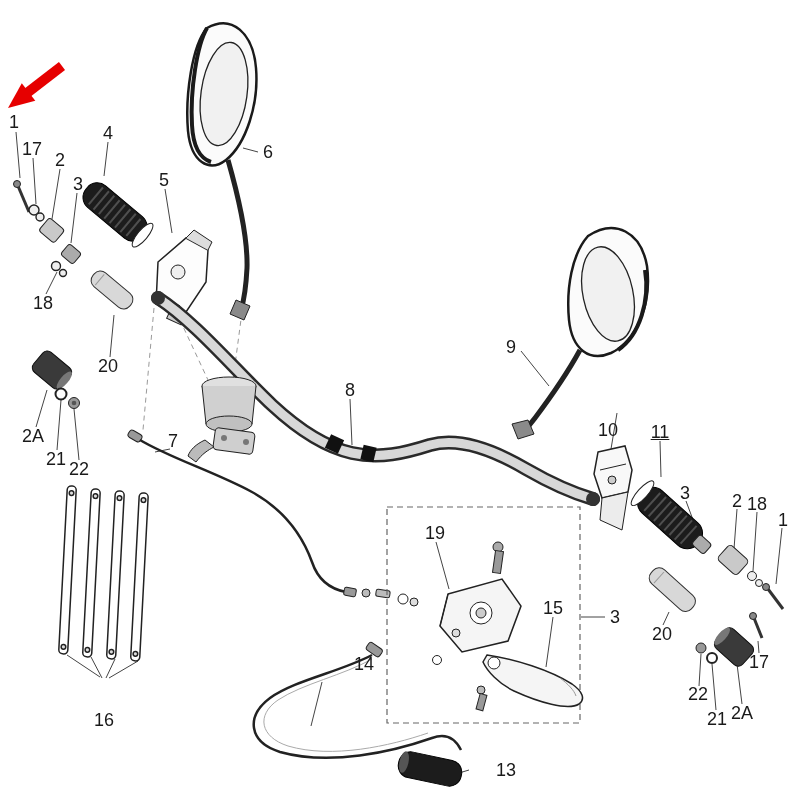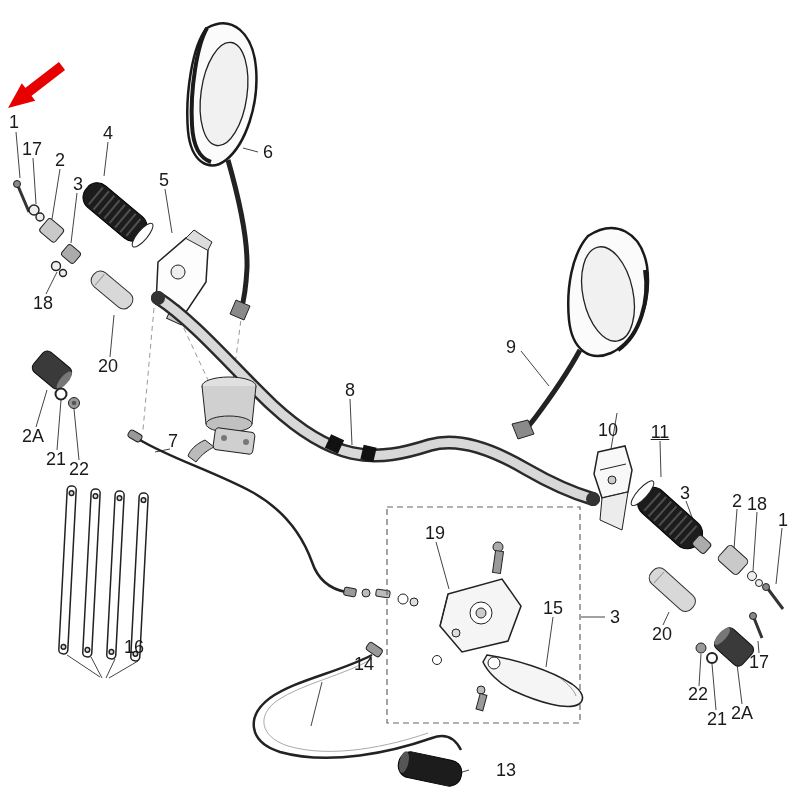--- a/index.html
+++ b/index.html
@@ -311,21 +311,21 @@
       <span class="part-label" style="left: 108px; top: 133px;">4</span>
       <span class="part-label" style="left: 43px; top: 303px;">18</span>
       <span class="part-label" style="left: 108px; top: 366px;">20</span>
       <span class="part-label" style="left: 33px; top: 436px;">2A</span>
       <span class="part-label" style="left: 56px; top: 459px;">21</span>
       <span class="part-label" style="left: 79px; top: 469px;">22</span>
       <span class="part-label" style="left: 164px; top: 180px;">5</span>
       <span class="part-label" style="left: 268px; top: 152px;">6</span>
       <span class="part-label" style="left: 173px; top: 441px;">7</span>
       <span class="part-label" style="left: 350px; top: 390px;">8</span>
-      <span class="part-label" style="left: 104px; top: 647px; margin-left: 30px;">16</span>
+      <span class="part-label" style="left: 104px; top: 720px;">16</span>
       <span class="part-label" style="left: 322px; top: 664px; margin-left: 42px;">14</span>
       <span class="part-label" style="left: 506px; top: 770px;">13</span>
       <span class="part-label" style="left: 435px; top: 533px;">19</span>
       <span class="part-label" style="left: 553px; top: 608px; text-align: right;">15</span>
       <span class="part-label" style="left: 615px; top: 617px;">3</span>
       <span class="part-label" style="left: 511px; top: 347px;">9</span>
       <span class="part-label" style="left: 608px; top: 404px; margin-top: 26px;">10</span>
       <span class="part-label" style="left: 660px; top: 432px; text-decoration: underline;">11</span>
       <span class="part-label" style="left: 685px; top: 493px;">3</span>
       <span class="part-label" style="left: 737px; top: 501px;">2</span>

